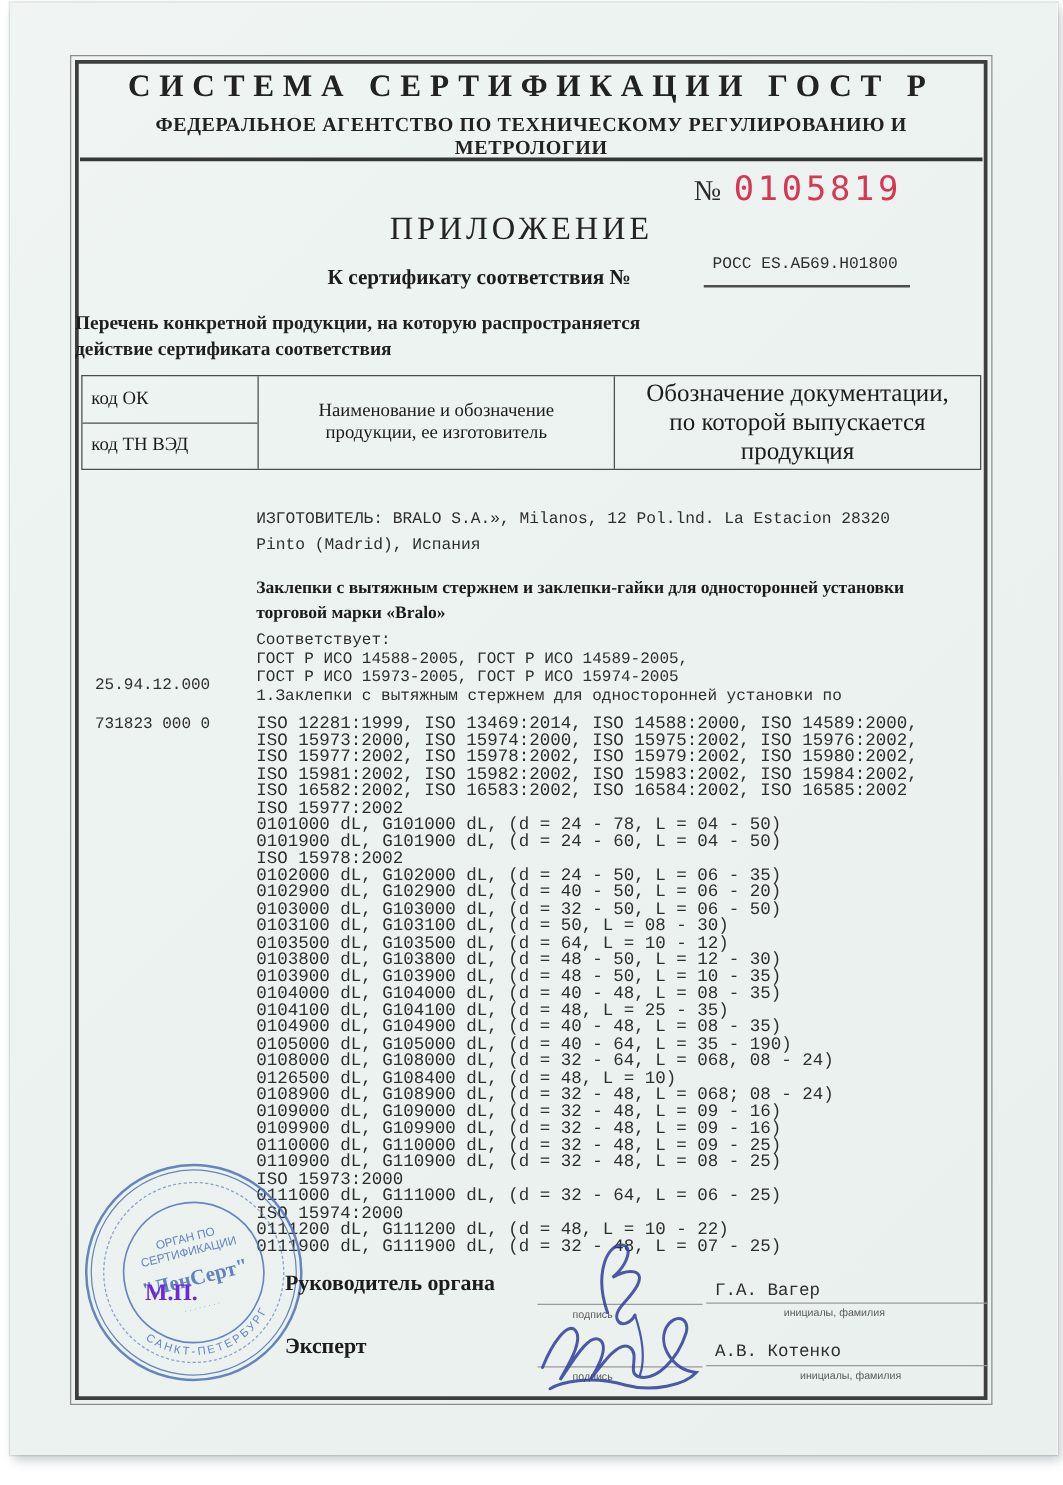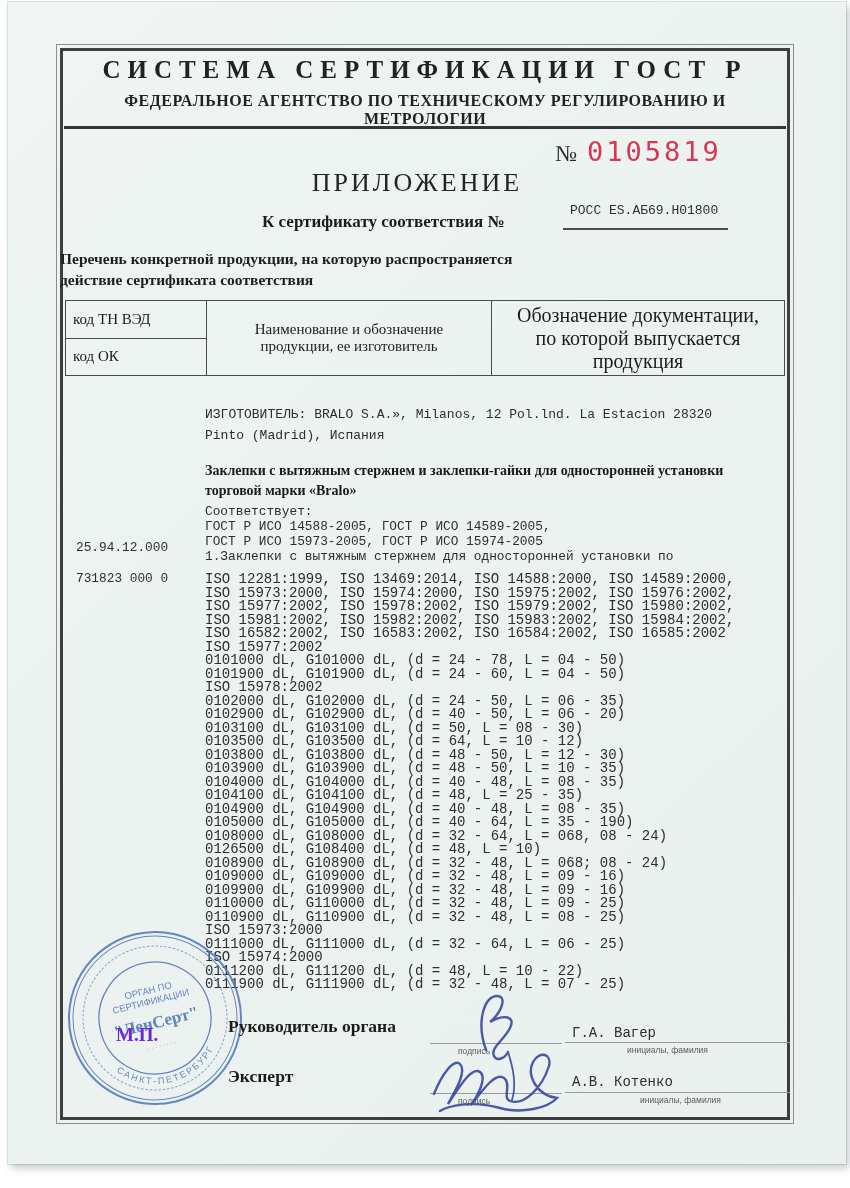--- a/index.html
+++ b/index.html
@@ -112,22 +112,22 @@
   <div class="cert-value mono">РОСС ES.АБ69.Н01800</div>
   <div class="cert-underline"></div>
 
   <div class="subtitle">
     <div>Перечень конкретной продукции,  на которую распространяется</div>
     <div>действие сертификата соответствия</div>
   </div>
 
   <div class="tbl">
     <div class="tbl-col1">
+      <div>код ОК</div>
       <div>код ТН ВЭД</div>
-      <div>код ОК</div>
     </div>
     <div class="tbl-col2">Наименование и обозначение продукции, ее изготовитель</div>
     <div class="tbl-col3">Обозначение документации, по которой выпускается продукция</div>
   </div>
 
   <div class="code-ok mono">25.94.12.000</div>
   <div class="code-tnved mono">731823 000 0</div>
 
   <div class="main-col">
     <div class="manufacturer mono">
@@ -149,20 +149,21 @@
         <div class="spec-line">ISO 15973:2000, ISO 15974:2000, ISO 15975:2002, ISO 15976:2002,</div>
         <div class="spec-line">ISO 15977:2002, ISO 15978:2002, ISO 15979:2002, ISO 15980:2002,</div>
         <div class="spec-line">ISO 15981:2002, ISO 15982:2002, ISO 15983:2002, ISO 15984:2002,</div>
         <div class="spec-line">ISO 16582:2002, ISO 16583:2002, ISO 16584:2002, ISO 16585:2002</div>
         <div class="spec-line">ISO 15977:2002</div>
         <div class="spec-line">0101000 dL, G101000 dL, (d = 24 - 78, L = 04 - 50)</div>
         <div class="spec-line">0101900 dL, G101900 dL, (d = 24 - 60, L = 04 - 50)</div>
         <div class="spec-line">ISO 15978:2002</div>
         <div class="spec-line">0102000 dL, G102000 dL, (d = 24 - 50, L = 06 - 35)</div>
         <div class="spec-line">0102900 dL, G102900 dL, (d = 40 - 50, L = 06 - 20)</div>
+        <div class="spec-line">0103000 dL, G103000 dL, (d = 32 - 50, L = 06 - 50)</div>
         <div class="spec-line">0103100 dL, G103100 dL, (d = 50, L = 08 - 30)</div>
         <div class="spec-line">0103500 dL, G103500 dL, (d = 64, L = 10 - 12)</div>
         <div class="spec-line">0103800 dL, G103800 dL, (d = 48 - 50, L = 12 - 30)</div>
         <div class="spec-line">0103900 dL, G103900 dL, (d = 48 - 50, L = 10 - 35)</div>
         <div class="spec-line">0104000 dL, G104000 dL, (d = 40 - 48, L = 08 - 35)</div>
         <div class="spec-line">0104100 dL, G104100 dL, (d = 48, L = 25 - 35)</div>
         <div class="spec-line">0104900 dL, G104900 dL, (d = 40 - 48, L = 08 - 35)</div>
         <div class="spec-line">0105000 dL, G105000 dL, (d = 40 - 64, L = 35 - 190)</div>
         <div class="spec-line">0108000 dL, G108000 dL, (d = 32 - 64, L = 068, 08 - 24)</div>
         <div class="spec-line">0126500 dL, G108400 dL, (d = 48, L = 10)</div>

